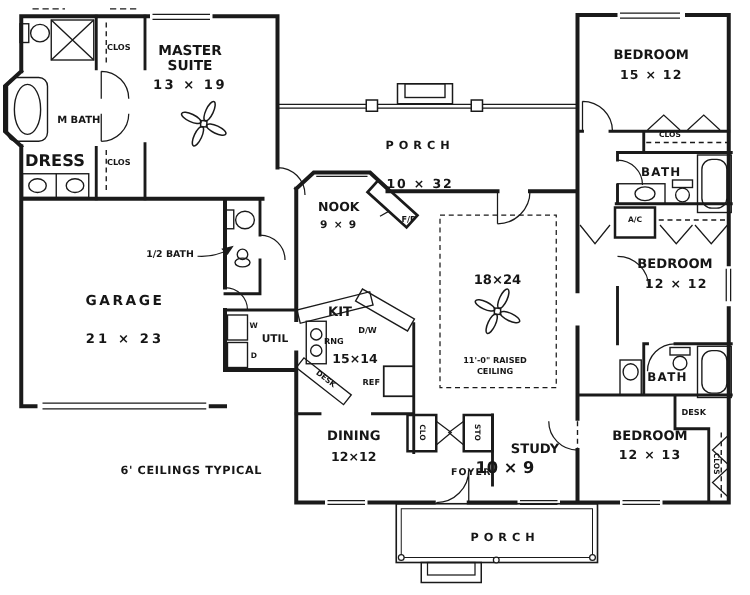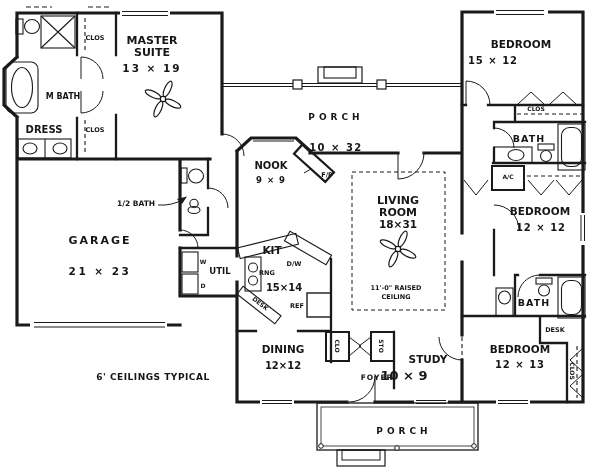--- a/index.html
+++ b/index.html
@@ -235,53 +235,52 @@
 
   <g>
     <path d="M158,205 Q172,206 184,199" stroke="#1a1a1a" stroke-width="1" fill="none"></path>
     <polygon points="187,196.5 177,199 182,204" fill="#1a1a1a"></polygon>
   </g>
 </svg>
 
 <div class="lbl wrap" style="left:152px;top:47px;font-size:11px;width:64px">MASTER SUITE</div>
 <div class="lbl" style="left:152px;top:69px;font-size:10.5px;letter-spacing:2px">13 × 19</div>
 <div class="lbl" style="left:63px;top:97px;font-size:8px">M BATH</div>
-<div class="lbl" style="left:44px;top:130px;font-size:10px">DRESS</div>
+<div class="lbl" style="left:44px;top:130px;font-size:13px">DRESS</div>
 <div class="lbl" style="left:95px;top:39px;font-size:6.5px">CLOS</div>
 <div class="lbl" style="left:95px;top:131px;font-size:6.5px">CLOS</div>
 <div class="lbl" style="left:136px;top:204px;font-size:7.5px">1/2 BATH</div>
 <div class="lbl" style="left:100px;top:241px;font-size:11px;letter-spacing:2px">GARAGE</div>
 <div class="lbl" style="left:100px;top:272px;font-size:10.5px;letter-spacing:2.5px">21 × 23</div>
 <div class="lbl" style="left:220px;top:272px;font-size:8.5px">UTIL</div>
 <div class="lbl" style="left:203px;top:262px;font-size:6px">W</div>
 <div class="lbl" style="left:203px;top:286px;font-size:6px">D</div>
 <div class="lbl" style="left:336px;top:117px;font-size:9px;letter-spacing:4px">PORCH</div>
 <div class="lbl" style="left:336px;top:148px;font-size:10px;letter-spacing:1.5px">10 × 32</div>
 <div class="lbl" style="left:271px;top:166px;font-size:10px">NOOK</div>
 <div class="lbl" style="left:271px;top:181px;font-size:8.5px;letter-spacing:1px">9 × 9</div>
 <div class="lbl" style="left:327px;top:176px;font-size:6.5px">F/P</div>
-<div class="lbl wrap" style="left:398px;top:207px;font-size:11px;width:52px">LIVING ROOM</div>
-<div class="lbl" style="left:398px;top:225px;font-size:10.5px">18×31</div>
+<div class="lbl" style="left:398px;top:225px;font-size:10.5px">18×24</div>
 <div class="lbl" style="left:396px;top:289px;font-size:6.5px">11'-0" RAISED</div>
 <div class="lbl" style="left:396px;top:298px;font-size:6.5px">CEILING</div>
 <div class="lbl" style="left:272px;top:251px;font-size:10.5px">KIT</div>
 <div class="lbl" style="left:284px;top:288px;font-size:10px">15×14</div>
 <div class="lbl" style="left:294px;top:265px;font-size:6.5px">D/W</div>
 <div class="lbl" style="left:267px;top:274px;font-size:6.5px">RNG</div>
 <div class="lbl" style="left:297px;top:307px;font-size:6.5px">REF</div>
 <div class="lbl rotdiag" style="left:260px;top:304px;font-size:6px">DESK</div>
 <div class="lbl" style="left:283px;top:350px;font-size:10.5px">DINING</div>
 <div class="lbl" style="left:283px;top:366px;font-size:10px">12×12</div>
 <div class="lbl" style="left:377px;top:378px;font-size:7.5px;letter-spacing:1px">FOYER</div>
 <div class="lbl rot90" style="left:337px;top:346px;font-size:6px">CLO</div>
 <div class="lbl rot90" style="left:381px;top:346px;font-size:6px">STO</div>
 <div class="lbl" style="left:428px;top:360px;font-size:10.5px">STUDY</div>
 <div class="lbl" style="left:404px;top:376px;font-size:13px">10 × 9</div>
 <div class="lbl" style="left:521px;top:45px;font-size:10.5px">BEDROOM</div>
-<div class="lbl" style="left:493px;top:61px;font-size:10px;letter-spacing:1px">15 × 12</div>
+<div class="lbl" style="left:521px;top:61px;font-size:10px;letter-spacing:1px">15 × 12</div>
 <div class="lbl" style="left:536px;top:109px;font-size:6px">CLOS</div>
 <div class="lbl" style="left:529px;top:139px;font-size:9.5px;letter-spacing:1px">BATH</div>
 <div class="lbl" style="left:508px;top:177px;font-size:6px">A/C</div>
 <div class="lbl" style="left:540px;top:212px;font-size:10.5px">BEDROOM</div>
 <div class="lbl" style="left:541px;top:228px;font-size:10px;letter-spacing:1px">12 × 12</div>
 <div class="lbl" style="left:534px;top:303px;font-size:9.5px;letter-spacing:1px">BATH</div>
 <div class="lbl" style="left:555px;top:331px;font-size:6.5px">DESK</div>
 <div class="lbl" style="left:520px;top:350px;font-size:10.5px">BEDROOM</div>
 <div class="lbl" style="left:520px;top:365px;font-size:10px;letter-spacing:1px">12 × 13</div>
 <div class="lbl rot90" style="left:572px;top:371px;font-size:6px">CLOS</div>

